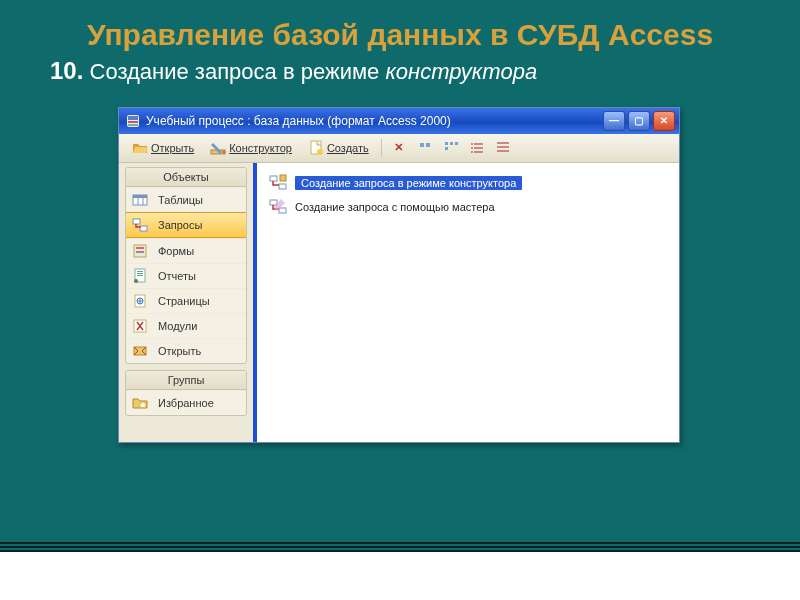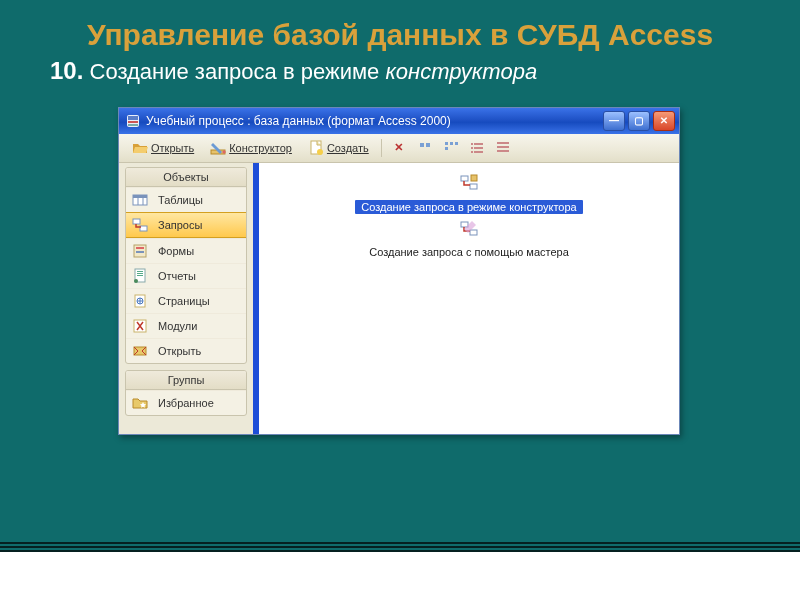--- a/index.html
+++ b/index.html
@@ -33,32 +33,32 @@
     border-radius:3px;font-size:11px;color:#333;}
   .tbtn u{}
   .tico{width:16px;height:16px;display:inline-block;}
   .tsep{width:1px;height:18px;background:#c9c4ad;margin:0 3px;}
   .tsm{width:22px;justify-content:center;padding:0;}
   .tsm.lines{color:#7a6;}
   .tsm.red{color:#c44;}
 
   
   .body{display:flex;min-height:240px;}
-  .side{width:122px;background:#ece9d8;border-right:6px solid #1d4ed8;padding:4px 6px 12px;}
+  .side{width:122px;background:#ece9d8;border-right:4px solid #1d4ed8;padding:4px 6px 20px;}
   .sgrp{border:1px solid #c9c4ad;border-radius:3px;background:#f4f1e4;margin-bottom:6px;overflow:hidden;}
   .sgrp .hdr{background:linear-gradient(#efeadb,#e3ddc6);font-size:11px;text-align:center;
     padding:3px 0;border-bottom:1px solid #c9c4ad;color:#333;}
   .sitem{display:flex;align-items:center;gap:10px;padding:4px 6px;font-size:11px;color:#333;
     border-top:1px solid #efeadb;}
   .sitem:first-of-type{border-top:none;}
   .sitem.sel{background:linear-gradient(#ffe7a2,#ffc94d);border:1px solid #d4a020;border-left:none;border-right:none;}
   .sico{width:16px;height:16px;flex:none;}
 
   .pane{flex:1;background:#fff;padding:8px 8px;}
-  .row{display:flex;align-items:center;gap:8px;padding:3px 4px;font-size:11px;color:#222;border-radius:2px;flex-direction:column;}
+  .row{display:flex;align-items:center;gap:8px;padding:3px 4px;font-size:11px;color:#222;border-radius:2px;}
   .row.sel .lbl{background:#2a5bd7;color:#fff;padding:1px 6px;border-radius:1px;}
   .rico{width:18px;height:18px;flex:none;}
 </style>
 </head>
 <body>
 
 <div class="slide">
   <div class="slide-title">Управление базой данных в СУБД Access</div>
   <div class="slide-sub">
     <span class="num">10.</span>

